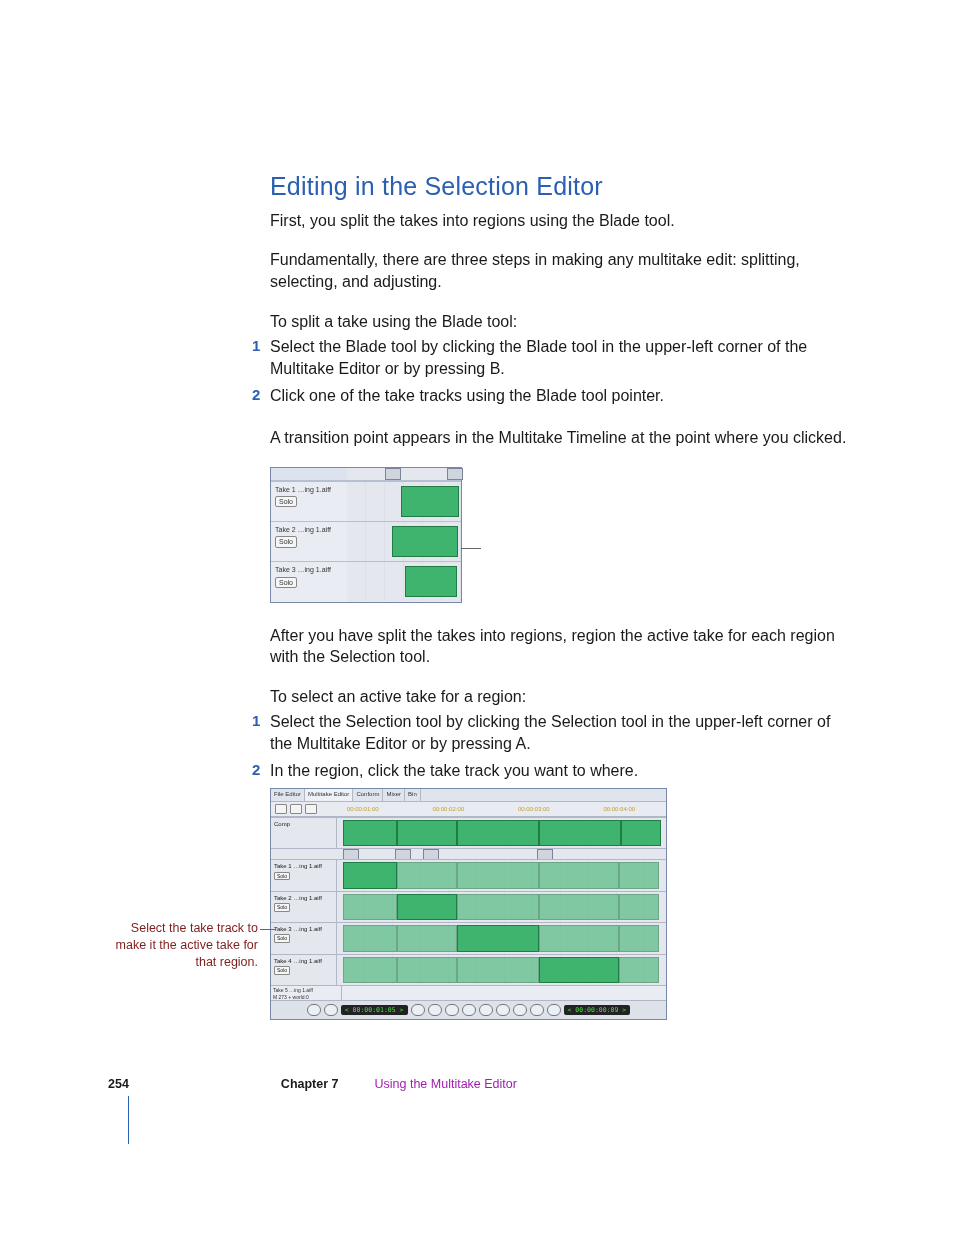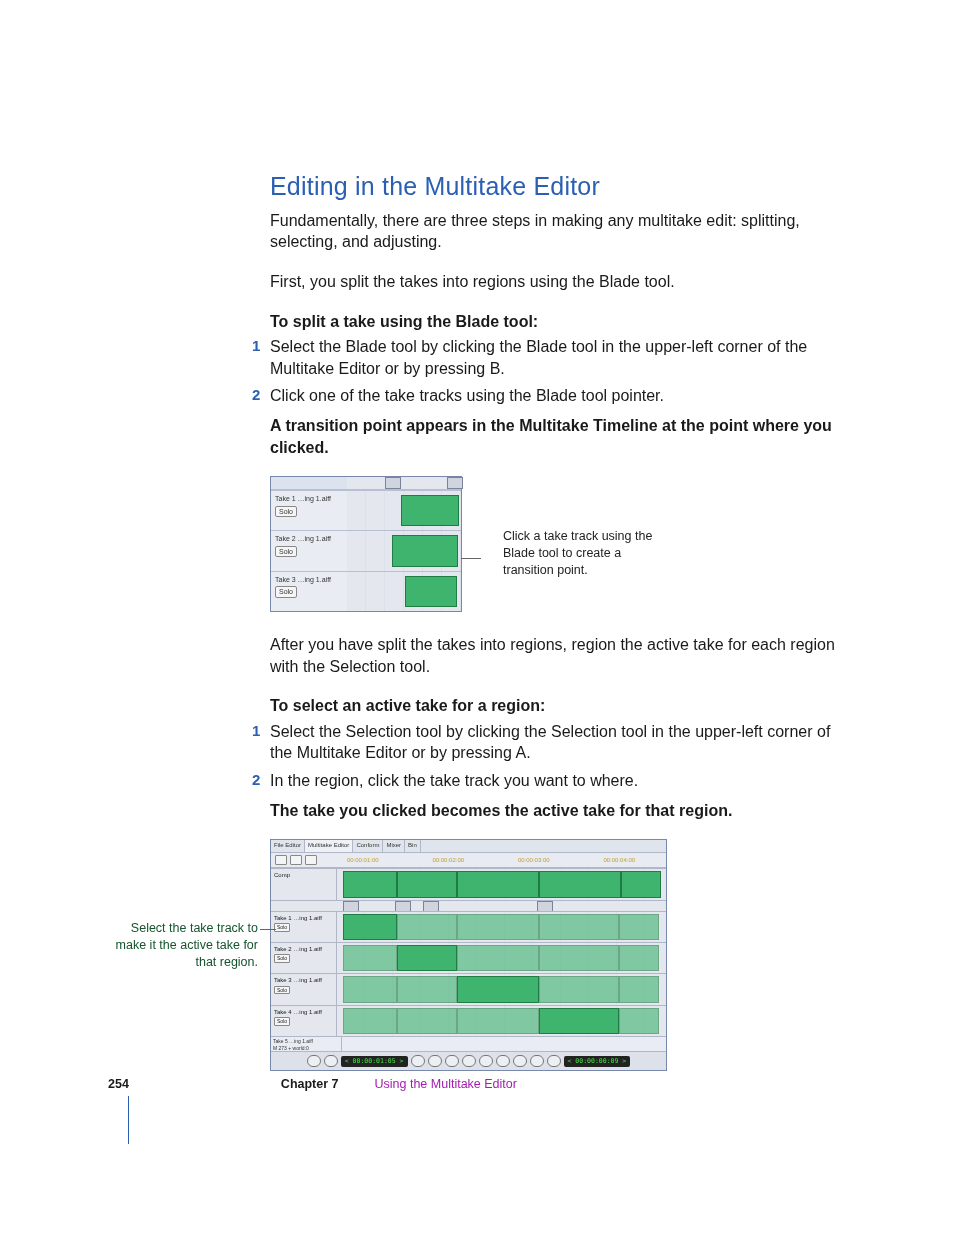--- a/index.html
+++ b/index.html
@@ -18,36 +18,36 @@
     padding: 170px 105px 0 270px;
   }
   h1.title {
     font-size: 25px;
     font-weight: 400;
     color: #2a5fb3;
     margin: 0 0 6px 0;
     letter-spacing: 0.2px;
   }
   p { margin: 0 0 18px 0; }
-  .bold { font-weight: 700; margin: 8px 0 4px 0; }
+  .bold { font-weight: 400; margin: 8px 0 4px 0; }
   .step {
     position: relative;
     margin: 0 0 6px 0;
     padding-left: 0;
   }
   .step .num {
     position: absolute;
     left: -18px;
     top: 0;
     color: #2a5fb3;
     font-weight: 700;
     font-size: 15px;
   }
   .step .txt { display: block; }
-  .followup { margin: 8px 0 18px 0; font-weight: bold; }
+  .followup { margin: 20px 0 18px 0; }
 
   
   .fig1 {
     display: flex;
     align-items: center;
     margin: 6px 0 22px 0;
   }
   .fig1-box {
     width: 190px;
     height: 134px;
@@ -133,21 +133,21 @@
     margin: 6px 0 22px 0;
     align-items: flex-start;
   }
   .fig2-callout {
     position: absolute;
     left: 110px;
     width: 148px;
     text-align: right;
     font-size: 12.5px;
     line-height: 1.35;
-    color: #14532d;
+    color: #7f1d1d;
   }
   .fig2-line {
     position: absolute;
     left: 260px;
     width: 16px;
     height: 1px;
     background: #666;
   }
   .fig2-box {
     width: 395px;
@@ -295,23 +295,23 @@
     top: 1096px;
     width: 1px;
     height: 48px;
     background: #2a5fb3;
   }
 </style>
 </head>
 <body>
 
 <div class="page">
-  <h1 class="title">Editing in the Multitake Editor</h1>
+  <h1 class="title">Editing in the Selection Editor</h1>
+  <p>First, you split the takes into regions using the Blade tool.</p>
   <p>Fundamentally, there are three steps in making any multitake edit: splitting, selecting, and adjusting.</p>
-  <p>First, you split the takes into regions using the Blade tool.</p>
 
   <p class="bold">To split a take using the Blade tool:</p>
 
   <div class="step">
     <span class="num">1</span>
     <span class="txt">Select the Blade tool by clicking the Blade tool in the upper-left corner of the Multitake Editor or by pressing B.</span>
   </div>
   <div class="step">
     <span class="num">2</span>
     <span class="txt">Click one of the take tracks using the Blade tool pointer.</span>
@@ -346,37 +346,35 @@
         <div class="fig1-lane">
             <div class="fig1-clip" style="left:45px; width:64px"></div>
           </div>
         <div class="fig1-lane">
             <div class="fig1-clip" style="left:58px; width:50px"></div>
           </div>
       </div>
     </div>
     <div class="fig1-callwrap">
       <div class="fig1-line"></div>
-      <div class="fig1-callout">Click a take track using the Blade tool to create a transition point.</div>
     </div>
   </div>
 
   <p>After you have split the takes into regions, region the active take for each region with the Selection tool.</p>
 
   <p class="bold">To select an active take for a region:</p>
 
   <div class="step">
     <span class="num">1</span>
     <span class="txt">Select the Selection tool by clicking the Selection tool in the upper-left corner of the Multitake Editor or by pressing A.</span>
   </div>
   <div class="step">
     <span class="num">2</span>
     <span class="txt">In the region, click the take track you want to where.</span>
   </div>
-  <p class="followup">The take you clicked becomes the active take for that region.</p>
 
   <div class="fig2row">
     <div class="fig2-box">
       <div class="fig2-tabs">
         <div class="fig2-tab">File Editor</div>
         <div class="fig2-tab active">Multitake Editor</div>
         <div class="fig2-tab">Conform</div>
         <div class="fig2-tab">Mixer</div>
         <div class="fig2-tab">Bin</div>
       </div>

